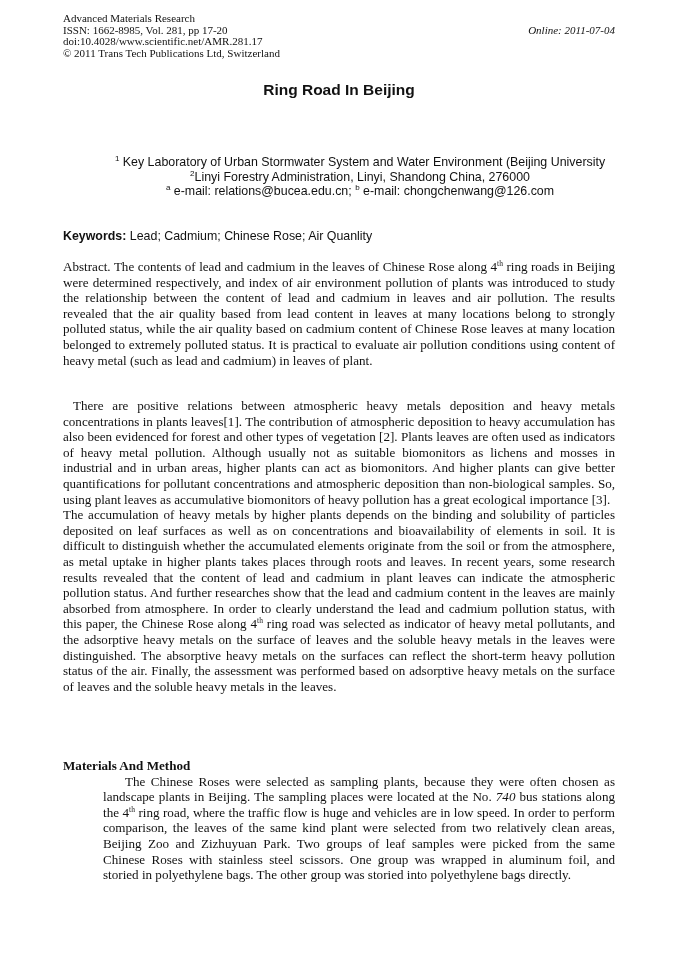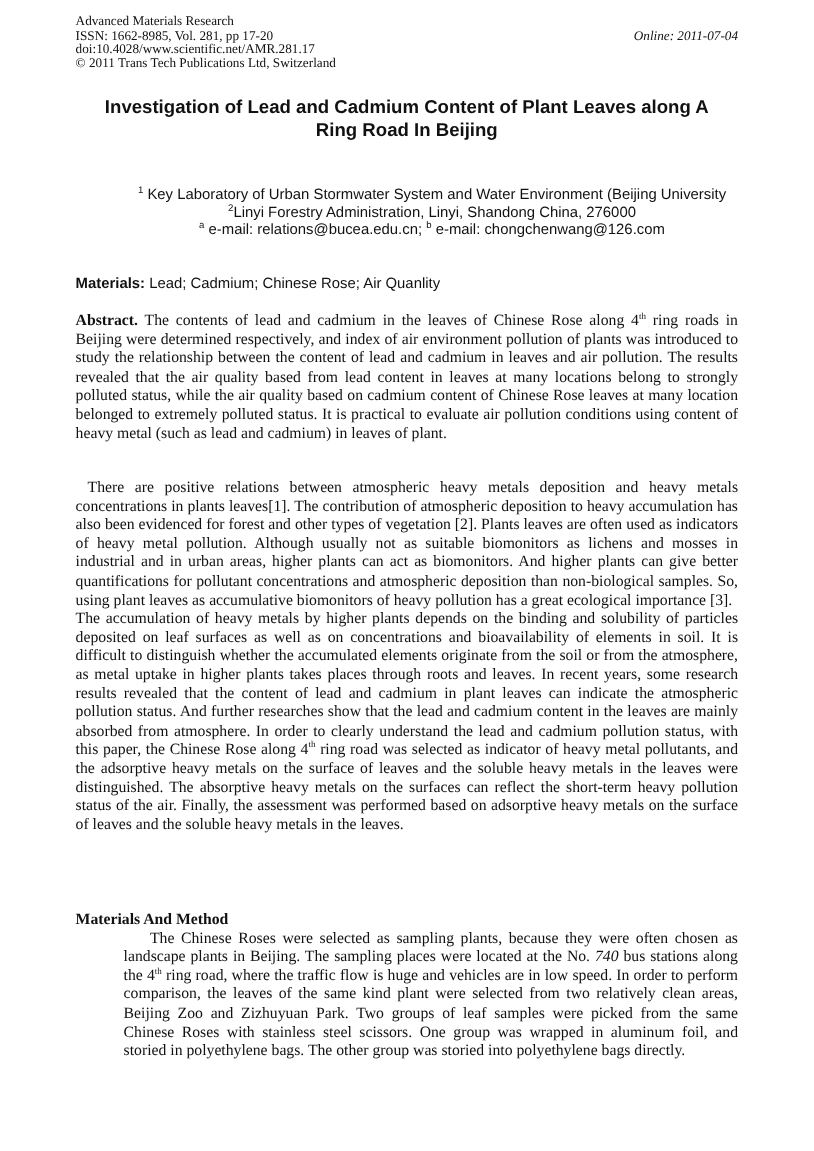--- a/index.html
+++ b/index.html
@@ -11,21 +11,21 @@
   .title { position: absolute; left: 63px; width: 552px; top: 80px; text-align: center; font-family: "Liberation Sans", sans-serif; font-weight: bold; font-size: 15.5px; line-height: 19px; }
   .authors { position: absolute; left: 63px; width: 552px; top: 119px; text-align: center; font-family: "Liberation Sans", sans-serif; font-size: 15px; line-height: 18px; padding-left: 40px; box-sizing: border-box; }
   .authors sup, .affil sup { font-size: 8px; line-height: 0; }
   .affil { position: absolute; left: 100px; width: 520px; top: 155px; text-align: center; font-family: "Liberation Sans", sans-serif; font-size: 12.4px; line-height: 14.5px; }
   .affil div { white-space: nowrap; }
   .keywords { position: absolute; left: 63px; top: 229px; font-family: "Liberation Sans", sans-serif; font-size: 12.4px; white-space: nowrap; }
   .keywords b { font-weight: bold; }
   .body-text { position: absolute; left: 63px; width: 552px; font-family: "Liberation Serif", serif; font-size: 13.1px; line-height: 15.6px; text-align: justify; }
   .body-text sup { font-size: 7.5px; line-height: 0; }
   .abstract { top: 259px; }
-  .abstract b { font-weight: bold; }
+  .abstract b { font-weight: normal; }
   .sec-title { font-weight: bold; }
   .intro { top: 398px; }
   .materials { top: 758px; }
   .indent { text-indent: 10px; }
   .indent2 { text-indent: 22px; margin-left: 40px; }
   p { margin: 0; }
 </style>
 </head>
 <body>
 
@@ -33,33 +33,32 @@
 
   <div class="hdr-left">
     <div>Advanced Materials Research</div>
     <div>ISSN: 1662-8985, Vol. 281, pp 17-20</div>
     <div>doi:10.4028/www.scientific.net/AMR.281.17</div>
     <div>© 2011 Trans Tech Publications Ltd, Switzerland</div>
   </div>
   <div class="hdr-right">Online: 2011-07-04</div>
 
   <div class="title">
-    <div>Investigation of Lead and Cadmium Content of Plant Leaves along A</div>
     <div>Ring Road In Beijing</div>
   </div>
 
 
   <div class="affil">
     <div><sup>1</sup> <span>Key Laboratory of Urban Stormwater System and Water Environment (Beijing University</span></div>
     <div><sup>2</sup><span>Linyi Forestry Administration, Linyi, Shandong China, 276000</span></div>
     <div><sup>a</sup> <span>e-mail: relations@bucea.edu.cn;</span> <sup>b</sup> <span>e-mail: chongchenwang@126.com</span></div>
   </div>
 
   <div class="keywords">
-    <b>Materials:</b> <span>Lead; Cadmium; Chinese Rose; Air Quanlity</span>
+    <b>Keywords:</b> <span>Lead; Cadmium; Chinese Rose; Air Quanlity</span>
   </div>
 
   <div class="body-text abstract">
     <p><b>Abstract.</b> <span>The contents of lead and cadmium in the leaves of Chinese Rose along 4</span><sup>th</sup> <span>ring roads in Beijing were determined respectively, and index of air environment pollution of plants was introduced to study the relationship between the content of lead and cadmium in leaves and air pollution. The results revealed that the air quality based from lead content in leaves at many locations belong to strongly polluted status, while the air quality based on cadmium content of Chinese Rose leaves at many location belonged to extremely polluted status. It is practical to evaluate air pollution conditions using content of heavy metal (such as lead and cadmium) in leaves of plant.</span></p>
   </div>
 
   <div class="body-text intro">
     <p class="indent">There are positive relations between atmospheric heavy metals deposition and heavy metals concentrations in plants leaves[1]. The contribution of atmospheric deposition to heavy accumulation has also been evidenced for forest and other types of vegetation [2]. Plants leaves are often used as indicators of heavy metal pollution. Although usually not as suitable biomonitors as lichens and mosses in industrial and in urban areas, higher plants can act as biomonitors. And higher plants can give better quantifications for pollutant concentrations and atmospheric deposition than non-biological samples. So, using plant leaves as accumulative biomonitors of heavy pollution has a great ecological importance [3].</p>
     <p><span>The accumulation of heavy metals by higher plants depends on the binding and solubility of particles deposited on leaf surfaces as well as on concentrations and bioavailability of elements in soil. It is difficult to distinguish whether the accumulated elements originate from the soil or from the atmosphere, as metal uptake in higher plants takes places through roots and leaves. In recent years, some research results revealed that the content of lead and cadmium in plant leaves can indicate the atmospheric pollution status. And further researches show that the lead and cadmium content in the leaves are mainly absorbed from atmosphere. In order to clearly understand the lead and cadmium pollution status, with this paper, the Chinese Rose along 4</span><sup>th</sup> <span>ring road was selected as indicator of heavy metal pollutants, and the adsorptive heavy metals on the surface of leaves and the soluble heavy metals in the leaves were distinguished. The absorptive heavy metals on the surfaces can reflect the short-term heavy pollution status of the air. Finally, the assessment was performed based on adsorptive heavy metals on the surface of leaves and the soluble heavy metals in the leaves.</span></p>
   </div>

